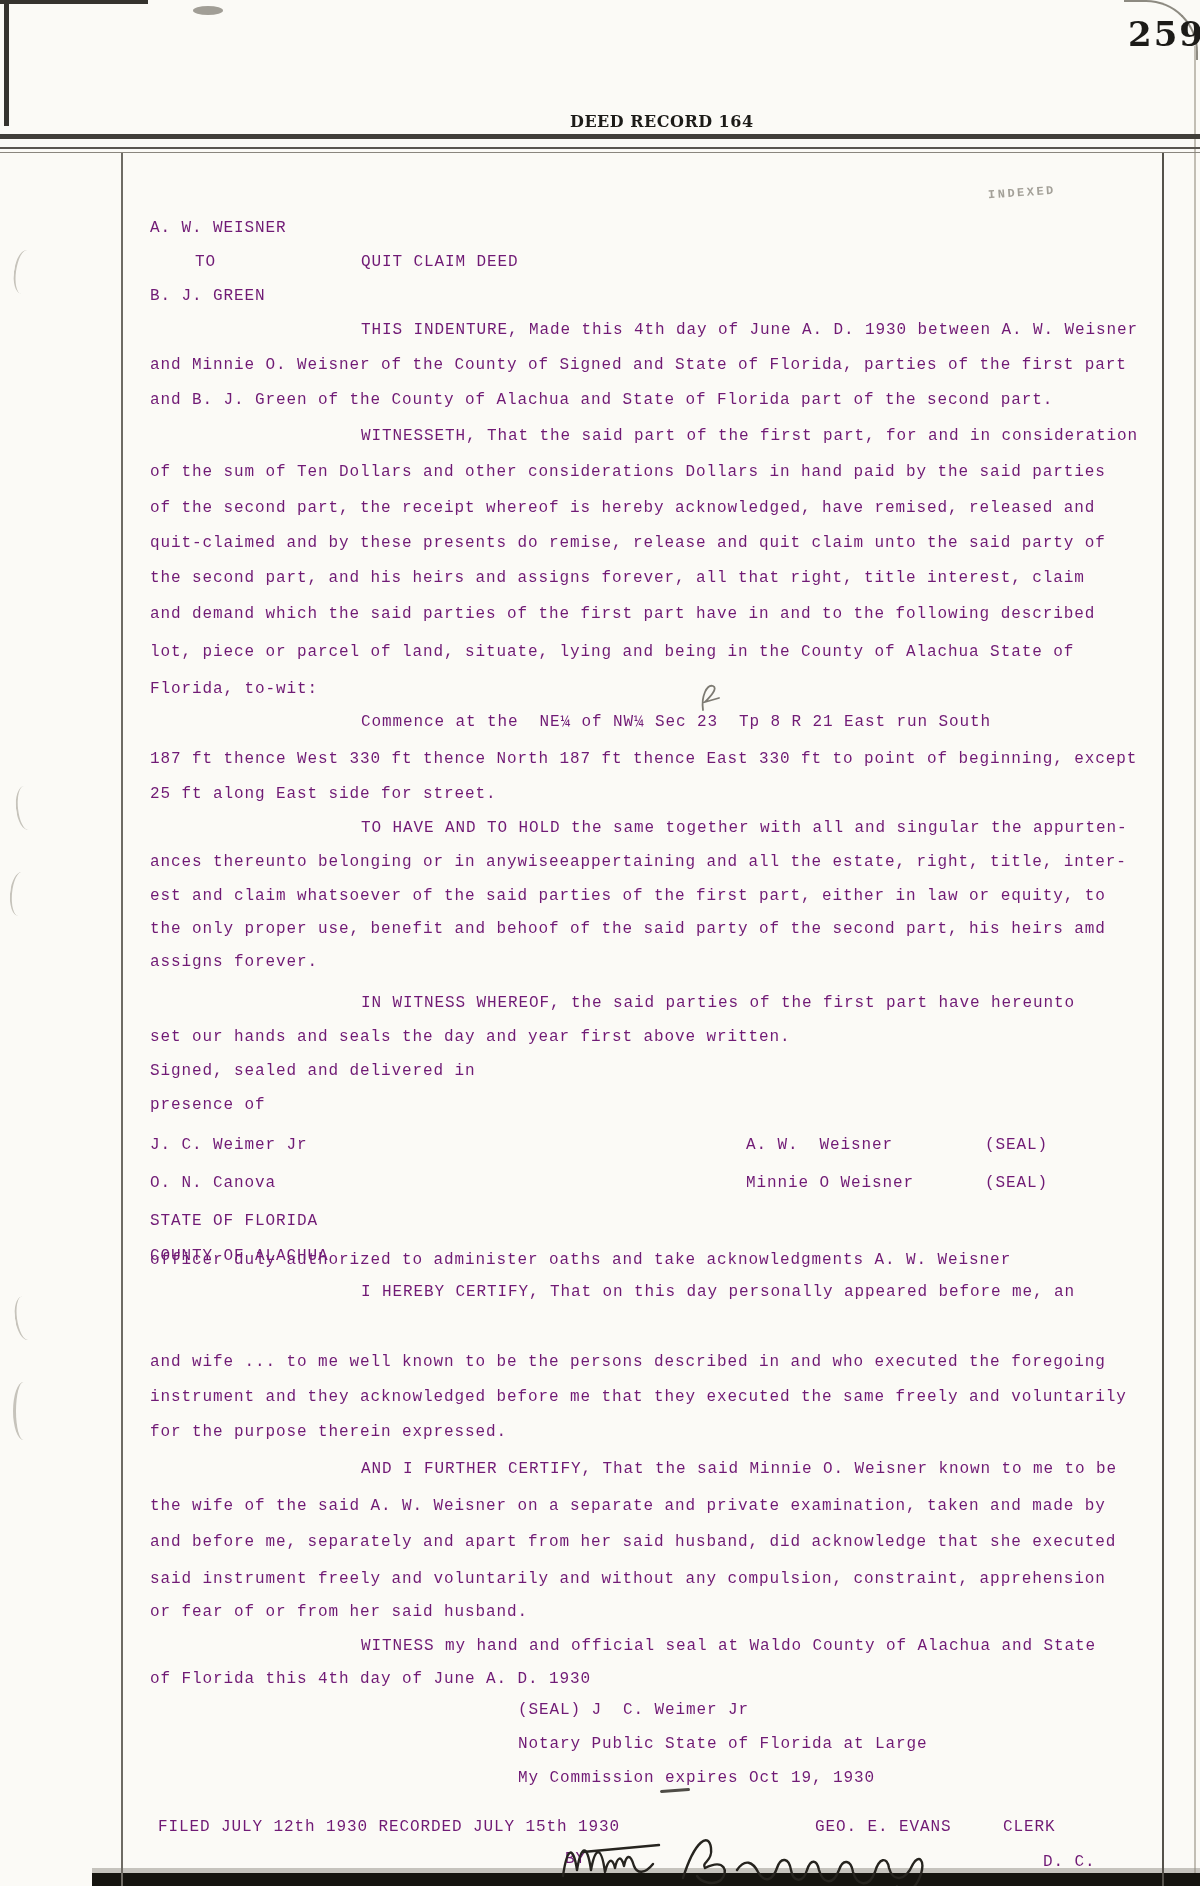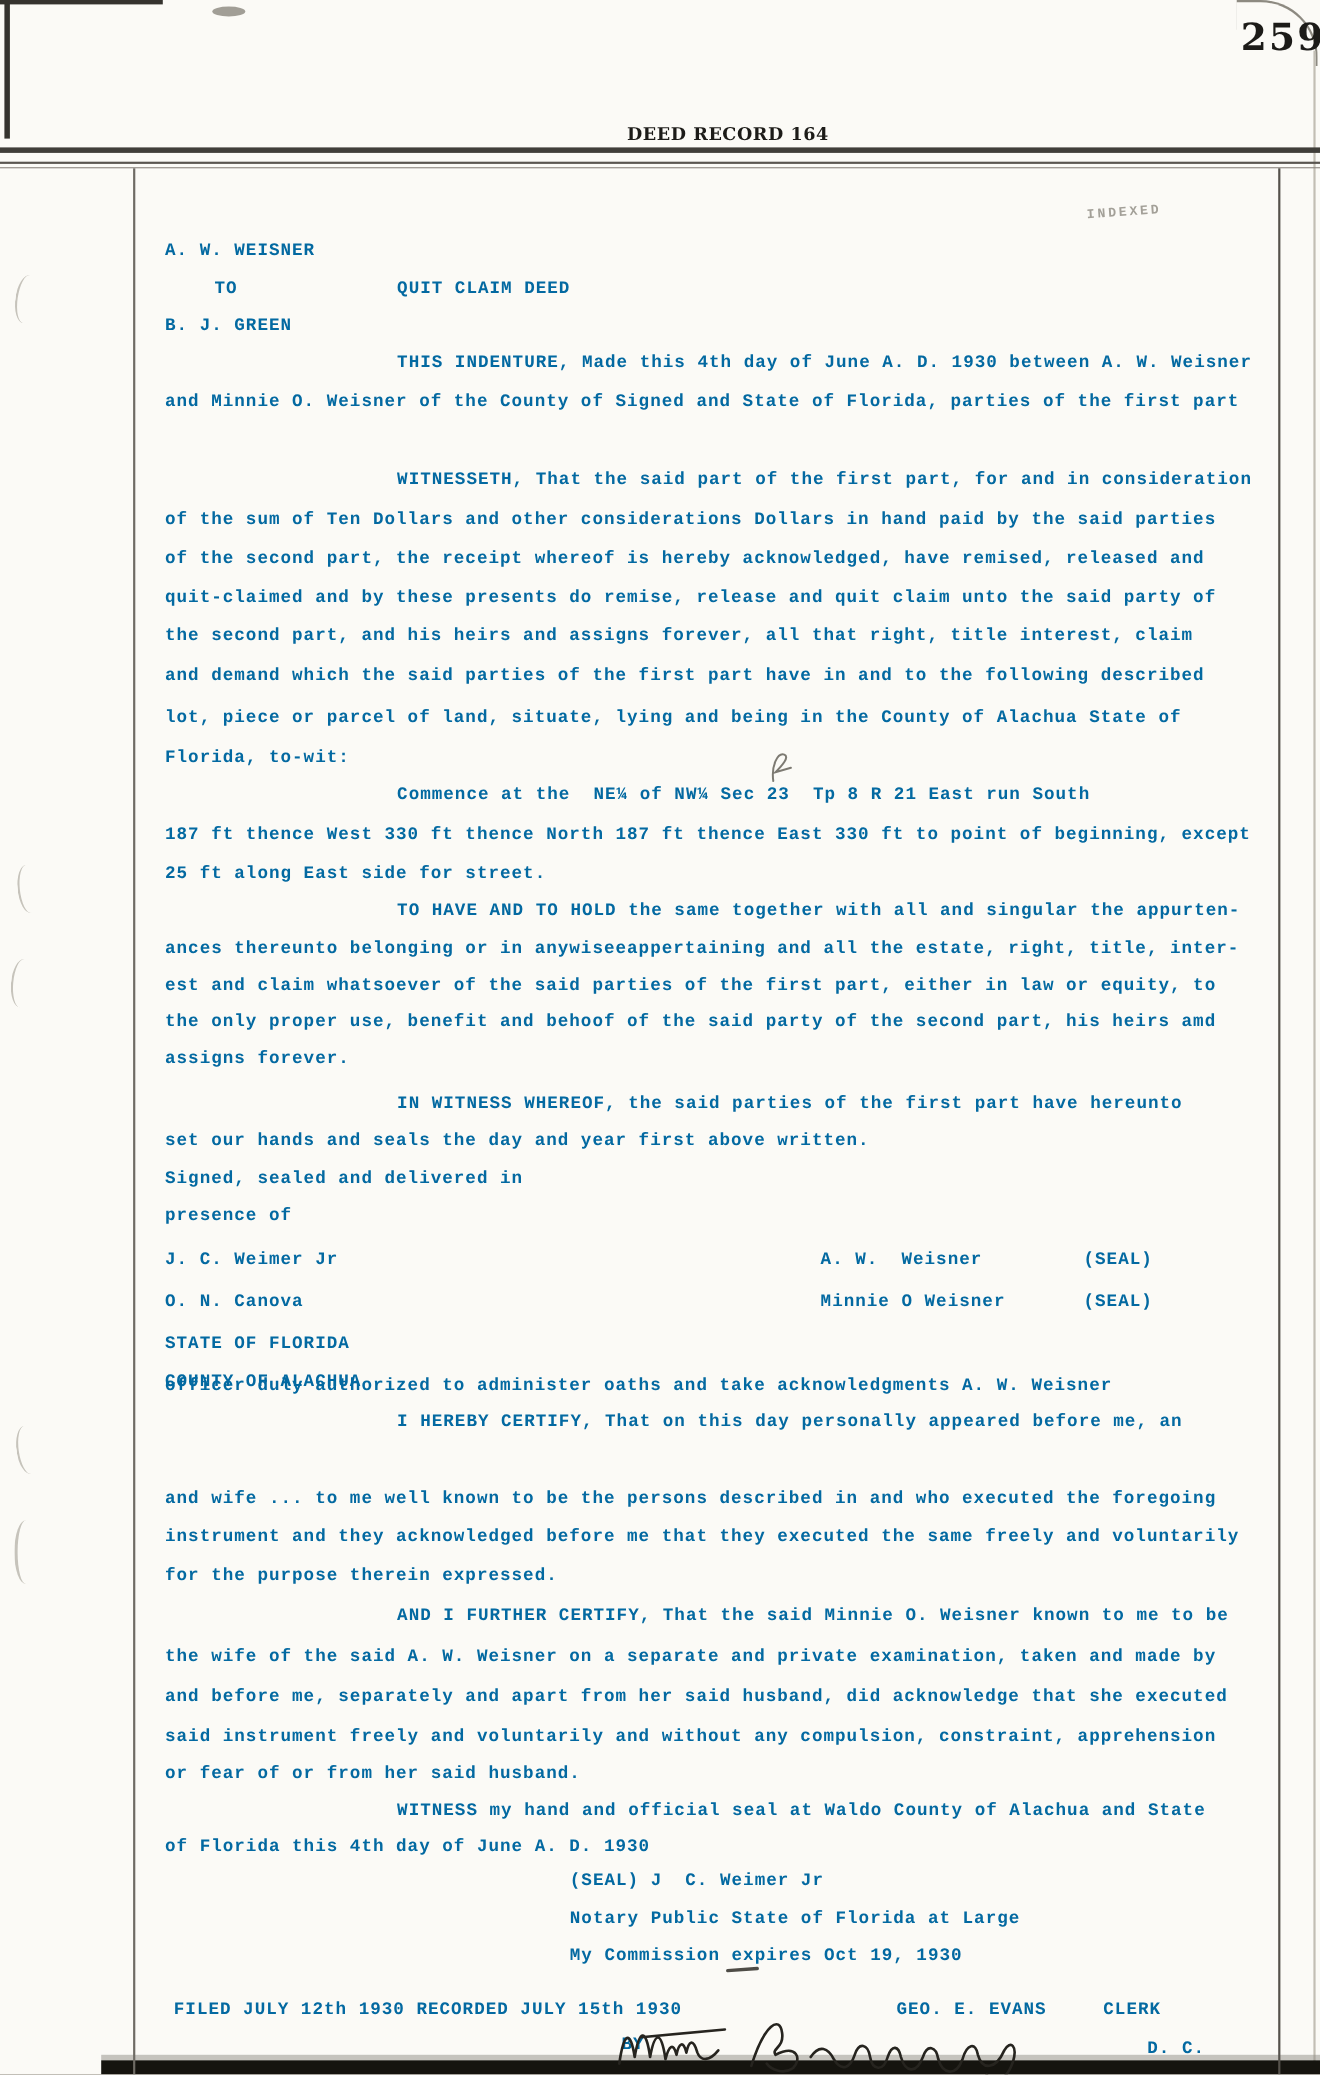--- a/index.html
+++ b/index.html
@@ -1,19 +1,19 @@
 <!DOCTYPE html>
 <html><head>
 <meta charset="utf-8">
 <style>
   html,body{margin:0;padding:0;background:#9a968e;}
   .page{position:relative;width:1200px;height:1886px;background:#fbfaf6;overflow:hidden;
         font-family:"Liberation Mono","DejaVu Sans Mono",monospace;}
   
-  .tl{position:absolute;left:150px;font-size:16px;font-weight:700;color:#0369a1;
+  .tl{position:absolute;left:150px;font-size:16px;font-weight:400;color:#701a75;
       letter-spacing:0.9px;white-space:pre;line-height:20px;}
   .ind{left:361px;}
   
   .serif{position:absolute;font-family:"DejaVu Serif","Liberation Serif",serif;color:#1c1b18;}
   
   .hrule{position:absolute;left:0;width:1200px;}
   .vrule{position:absolute;}
   
   .edge-top-left-v{position:absolute;left:4px;top:0;width:5px;height:126px;background:#35332e;}
   .edge-top-left-h{position:absolute;left:0;top:0;width:148px;height:4px;background:#35332e;}
@@ -59,20 +59,21 @@
 
   <div class="stamp">INDEXED</div>
 
   <div class="tl" style="top:218px;">A. W. WEISNER</div>
   <div class="tl" style="top:252px;left:195px;">TO</div>
   <div class="tl" style="top:252px;left:361px;">QUIT CLAIM DEED</div>
   <div class="tl" style="top:286px;">B. J. GREEN</div>
 
   <div class="tl ind" style="top:320px;">THIS INDENTURE, Made this 4th day of June A. D. 1930 between A. W. Weisner</div>
   <div class="tl" style="top:355px;">and Minnie O. Weisner of the County of Signed and State of Florida, parties of the first part</div>
+  <div class="tl" style="top:390px;">and B. J. Green of the County of Alachua and State of Florida part of the second part.</div>
   <div class="tl ind" style="top:426px;">WITNESSETH, That the said part of the first part, for and in consideration</div>
   <div class="tl" style="top:462px;">of the sum of Ten Dollars and other considerations Dollars in hand paid by the said parties</div>
   <div class="tl" style="top:498px;">of the second part, the receipt whereof is hereby acknowledged, have remised, released and</div>
   <div class="tl" style="top:533px;">quit-claimed and by these presents do remise, release and quit claim unto the said party of</div>
   <div class="tl" style="top:568px;">the second part, and his heirs and assigns forever, all that right, title interest, claim</div>
   <div class="tl" style="top:604px;">and demand which the said parties of the first part have in and to the following described</div>
   <div class="tl" style="top:642px;">lot, piece or parcel of land, situate, lying and being in the County of Alachua State of</div>
   <div class="tl" style="top:679px;">Florida, to-wit:</div>
   <div class="tl ind" style="top:712px;">Commence at the  NE¼ of NW¼ Sec 23  Tp 8 R 21 East run South</div>
   <div class="tl" style="top:749px;">187 ft thence West 330 ft thence North 187 ft thence East 330 ft to point of beginning, except</div>

